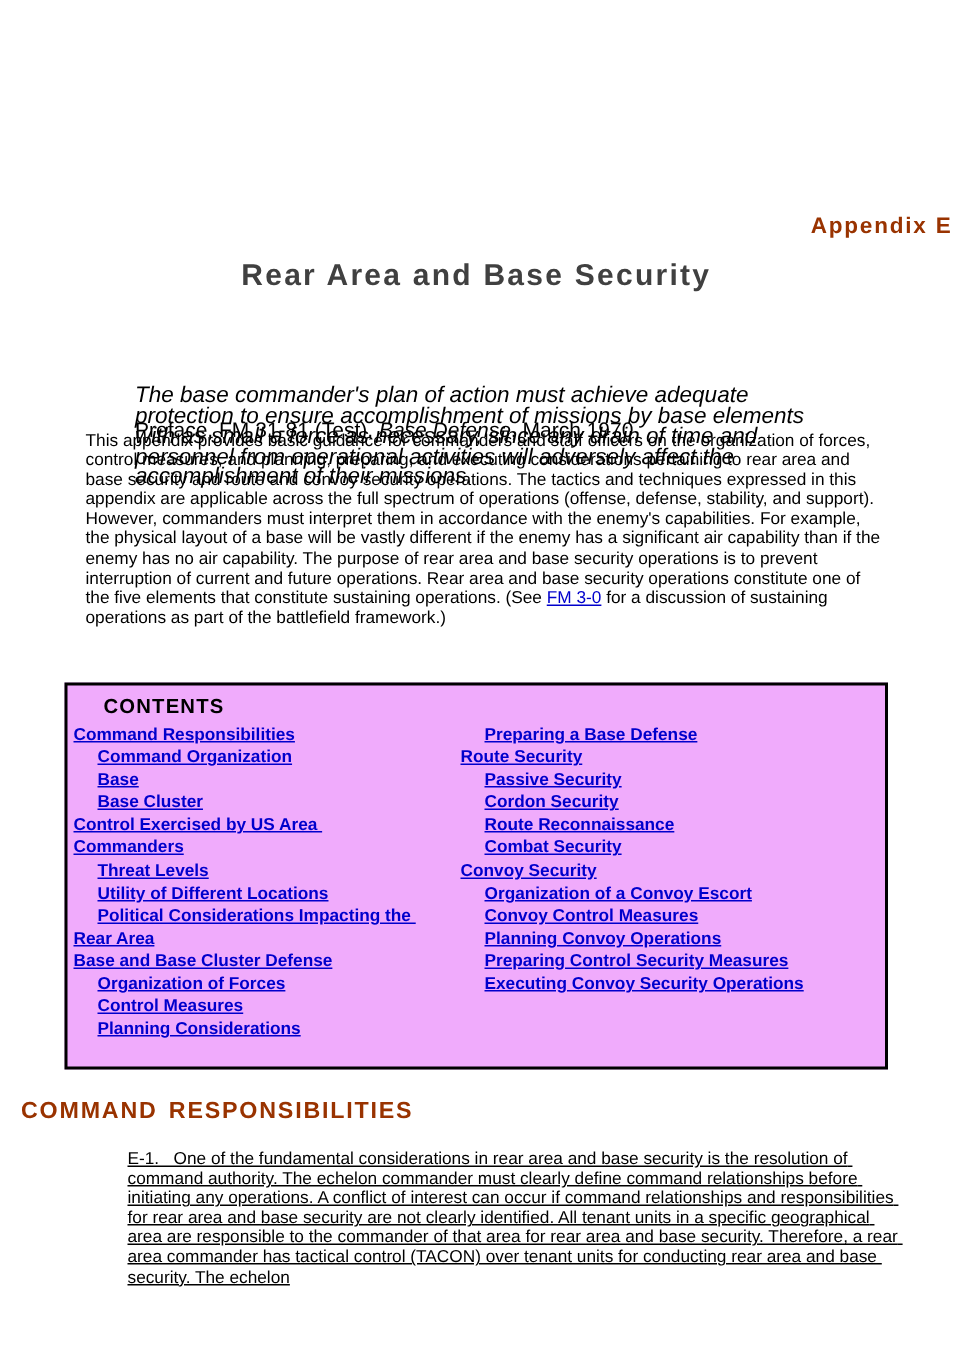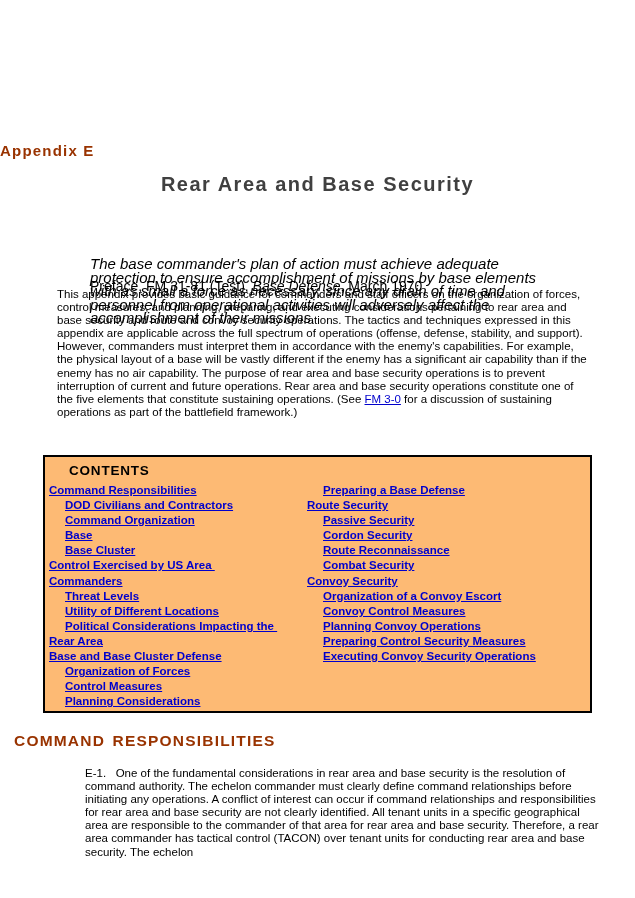--- a/index.html
+++ b/index.html
@@ -7,21 +7,21 @@
     position: relative;
     width: 635px;
     height: 898px;
     background: #ffffff;
     font-family: "Liberation Sans", sans-serif;
     color: #000000;
     overflow: hidden;
   }
   .appendix-label {
     position: absolute; top: 142px; left: 0; width: 635px;
-    text-align: left; font-size: 15px; font-weight: bold;
+    text-align: right; font-size: 15px; font-weight: bold;
     color: #993300; letter-spacing: 1.2px;
   }
   .doc-title {
     position: absolute; top: 173px; left: 0; width: 635px; margin: 0;
     text-align: center; font-size: 20px; font-weight: bold;
     color: #404040; letter-spacing: 1.5px;
   }
   .quote {
     position: absolute; top: 220px; left: 90px; width: 460px;
     font-style: italic; font-size: 15px; line-height: 13.6px; margin-top: 37px;
@@ -34,21 +34,21 @@
   .intro {
     position: absolute; top: 288px; left: 57px; width: 530px;
     font-size: 11.5px; line-height: 13.1px;
   }
   .link {
     color: #0000cc; text-decoration: underline; cursor: pointer;
   }
   .contents-box {
     position: absolute; top: 455px; left: 43px;
     width: 545px; height: 254px;
-    background: #fdba74; border: 2px solid #000000;
+    background: #f0abfc; border: 2px solid #000000;
   }
   .contents-title {
     position: absolute; top: 6px; left: 24px;
     font-size: 13.5px; font-weight: bold; letter-spacing: 0.8px;
     color: #000000;
   }
   .toc-col {
     position: absolute; top: 26px;
     font-size: 11.5px; font-weight: bold; line-height: 15.1px;
   }
@@ -61,20 +61,21 @@
   .toc-line.ind { padding-left: 16px; }
   .section-heading {
     position: absolute; top: 732px; left: 14px; margin: 0;
     font-size: 15.5px; font-weight: bold; color: #993300;
     letter-spacing: 1.2px; word-spacing: 2px;
   }
   .para-e1 {
     position: absolute; top: 767px; left: 85px; width: 520px;
     font-size: 11.5px; line-height: 13.1px;
     white-space: pre-wrap;
+    text-decoration: underline;
   }
 </style>
 </head>
 <body>
 
 <div class="page">
 
   <div class="appendix-label">Appendix E</div>
 
   <h1 class="doc-title">Rear Area and Base Security</h1>
@@ -86,21 +87,20 @@
   </div>
 
   <div class="intro">
     <span>This appendix provides basic guidance for commanders and staff officers on the organization of forces, control measures, and planning, preparing, and executing considerations pertaining to rear area and base security and route and convoy security operations. The tactics and techniques expressed in this appendix are applicable across the full spectrum of operations (offense, defense, stability, and support). However, commanders must interpret them in accordance with the enemy's capabilities. For example, the physical layout of a base will be vastly different if the enemy has a significant air capability than if the enemy has no air capability. The purpose of rear area and base security operations is to prevent interruption of current and future operations. Rear area and base security operations constitute one of the five elements that constitute sustaining operations. (See </span><span class="link">FM 3-0</span><span> for a discussion of sustaining operations as part of the battlefield framework.)</span>
   </div>
 
   <div class="contents-box">
     <div class="contents-title">CONTENTS</div>
     <div class="toc-col left">
         <div class="toc-line">Command Responsibilities</div>
-        <div class="toc-line ind">DOD Civilians and Contractors</div>
         <div class="toc-line ind">Command Organization</div>
         <div class="toc-line ind">Base</div>
         <div class="toc-line ind">Base Cluster</div>
         <div class="toc-line">Control Exercised by US Area </div>
         <div class="toc-line">Commanders</div>
         <div class="toc-line ind">Threat Levels</div>
         <div class="toc-line ind">Utility of Different Locations</div>
         <div class="toc-line ind">Political Considerations Impacting the </div>
         <div class="toc-line">Rear Area</div>
         <div class="toc-line">Base and Base Cluster Defense</div>

